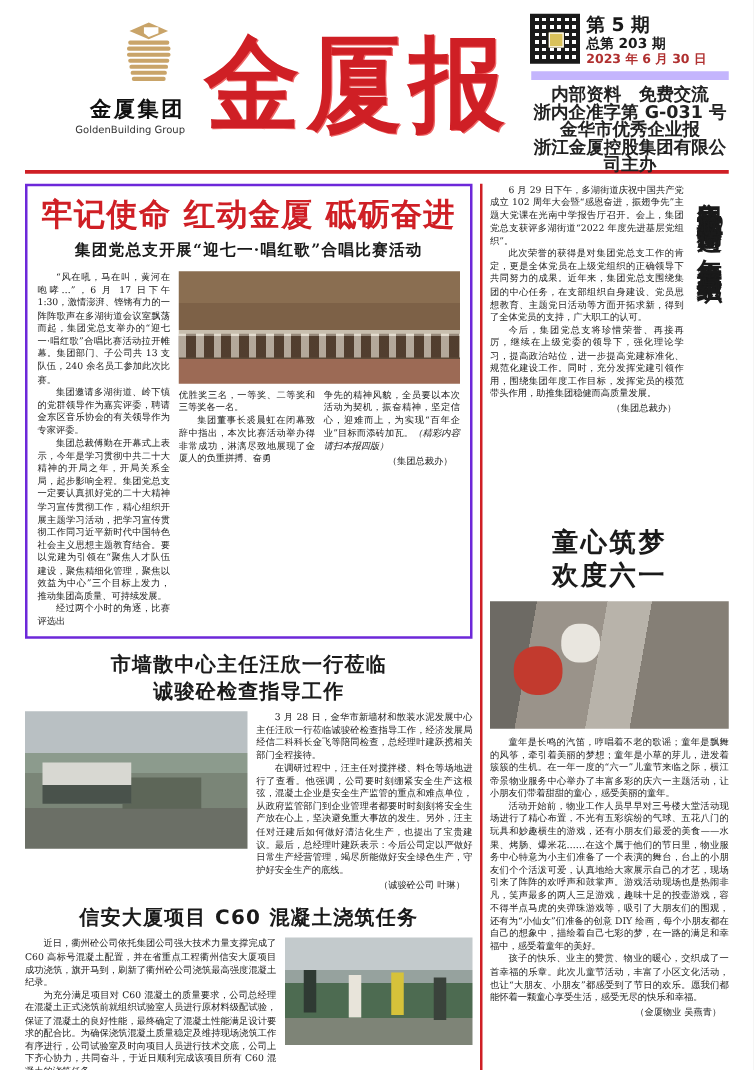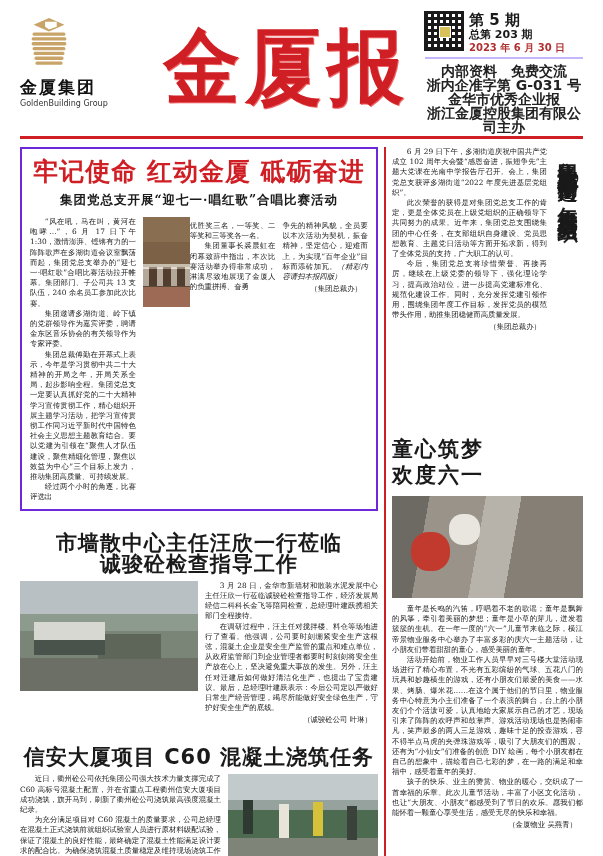--- a/index.html
+++ b/index.html
@@ -4,29 +4,29 @@
 <style>
   * { margin:0; padding:0; box-sizing:border-box; }
   html,body { background:#e8e8e8; }
   .page {
     width:603px; height:856px; margin:0 auto; background:#fff;
     padding:12px 20px 10px 20px; overflow:hidden; position:relative;
     font-family:"DejaVu Serif","Liberation Serif",serif; color:#1a1a1a;
   }
   
   .masthead { display:flex; align-items:flex-start; height:122px; }
-  .logo { width:128px; display:flex; flex-direction:column; align-items:flex-start; padding-top:4px; }
+  .logo { width:128px; display:flex; flex-direction:column; align-items:flex-end; padding-top:4px; }
   .logo svg { width:58px; height:58px; }
   .logo-cn { font-family:"DejaVu Sans",sans-serif; font-weight:bold; font-size:17px; letter-spacing:2px; color:#111; margin-top:2px; }
   .logo-en { font-family:"DejaVu Sans",sans-serif; font-size:8px; color:#333; }
   .paper-title { flex:1; text-align:center; color:#cf1f25; font-weight:bold;
     font-size:76px; line-height:110px; letter-spacing:6px; font-family:"DejaVu Serif",serif;
     text-shadow:1px 1px 0 #e66; transform:scaleY(1.08); }
   .issue-box { width:158px; font-family:"DejaVu Sans",sans-serif; }
-  .issue-top { display:flex; gap:6px; border-bottom:2px solid #c4b5fd; padding-bottom:4px; }
+  .issue-top { display:flex; gap:6px; border-bottom:7px solid #c4b5fd; padding-bottom:4px; }
   .qr { width:38px; height:38px; position:relative; flex:none;
     background-image:
       repeating-linear-gradient(0deg,#1a1a1a 0 3px,rgba(0,0,0,0) 3px 6px),
       repeating-linear-gradient(90deg,#1a1a1a 0 3px,#fff 3px 6px);
     outline:2px solid #1a1a1a; outline-offset:-1px; }
   .qr::after { content:""; position:absolute; left:14px; top:14px; width:10px; height:10px; background:#d9c15a; border:1px solid #fff; }
   .issue-no { font-size:15px; font-weight:bold; line-height:16px; }
   .issue-total { font-size:11px; font-weight:bold; line-height:14px; }
   .issue-date { font-size:10px; font-weight:bold; color:#b03030; line-height:11px; }
   .issue-info { padding-top:5px; text-align:center; }
@@ -43,34 +43,34 @@
   .byline { font-size:7.4px; text-align:right; padding:2px 6px 0 0; }
   .note { font-style:italic; }
 
   
   .art1 { border:2px solid #6d28d9; padding:8px 8px 6px 8px; }
   .art1-headline { color:#cf1f25; font-family:"DejaVu Sans",sans-serif; font-weight:bold;
     font-size:25px; letter-spacing:1px; text-align:center; line-height:30px; }
   .art1-subhead { font-size:12.5px; font-weight:bold; text-align:center; margin:5px 0 8px 0; letter-spacing:1px; }
   .art1-content { display:flex; gap:7px; }
   .art1-col1 { width:106px; flex:none; }
-  .art1-right { flex:1; display:flex; flex-direction:row; }
+  .art1-right { flex:1; display:flex; flex-direction:column;align-items:center; }
   .photo { width:100%; position:relative; overflow:hidden; }
   .photo-chorus { height:90px;
     background:
       linear-gradient(180deg,#8a6e51 0 28%, #7d6147 28% 52%, #c8beae 52% 58%, #5d4a38 58% 78%, #9c6a55 78% 100%);
   }
   .photo-chorus::after { content:""; position:absolute; left:0; right:0; top:55%; height:22%;
     background:repeating-linear-gradient(90deg, rgba(250,245,235,.55) 0 6px, rgba(60,40,30,.35) 6px 14px); }
   .art1-cols { display:flex; gap:7px; margin-top:4px; }
   .art1-cols > div { flex:1; }
 
   
   .sec-headline { font-family:"DejaVu Sans",sans-serif; font-weight:bold; text-align:center;
-    font-size:21px; line-height:21px; margin:22px 0 6px 0; letter-spacing:1px; }
+    font-size:16px; line-height:21px; margin:10px 0 6px 0; letter-spacing:1px; }
 
   
   .art4-row { display:flex; gap:7px; }
   .photo-inspection { width:178px; height:110px; flex:none;
     background:
       linear-gradient(180deg,#b9c0c3 0 30%, #8c9b8d 30% 45%, #7a8577 45% 70%, #6b6f66 70% 100%);
   }
   .photo-inspection::after{ content:""; position:absolute; left:8%; top:38%; width:40%; height:30%;
     background:linear-gradient(180deg,#d8d8d2 0 55%, #49524b 55% 100%); box-shadow:60px 8px 0 -4px #5d6658; }
   .art4-txt { flex:1; }
@@ -87,21 +87,21 @@
 
   
   .art2 { display:flex; gap:6px; }
   .art2-body { flex:1; }
   .art2-vhead { writing-mode:vertical-rl; text-orientation:upright;
     font-family:"DejaVu Sans",sans-serif; font-weight:bold; font-size:20px; line-height:30px;
     height:262px; letter-spacing:2px; flex:none; }
   .tcy { text-combine-upright:all; }
 
   .art3-headline { font-family:"DejaVu Sans",sans-serif; font-weight:bold; font-size:21px;
-    line-height:26px; margin:27px 0 8px 0; letter-spacing:2px; }
+    line-height:26px; text-align:center; margin:12px 0 8px 0; letter-spacing:2px; }
   .photo-children { height:102px; margin-bottom:6px;
     background:
       linear-gradient(100deg,#6d6a64 0 18%, #9a938a 18% 45%, #b8b3aa 45% 62%, #857f76 62% 100%);
   }
   .photo-children::after { content:""; position:absolute; left:30%; top:18%; width:16%; height:30%;
     background:#e9e6df; border-radius:45%; box-shadow:-34px 22px 0 4px #c23a2e; }
 </style>
 </head>
 <body>
 

